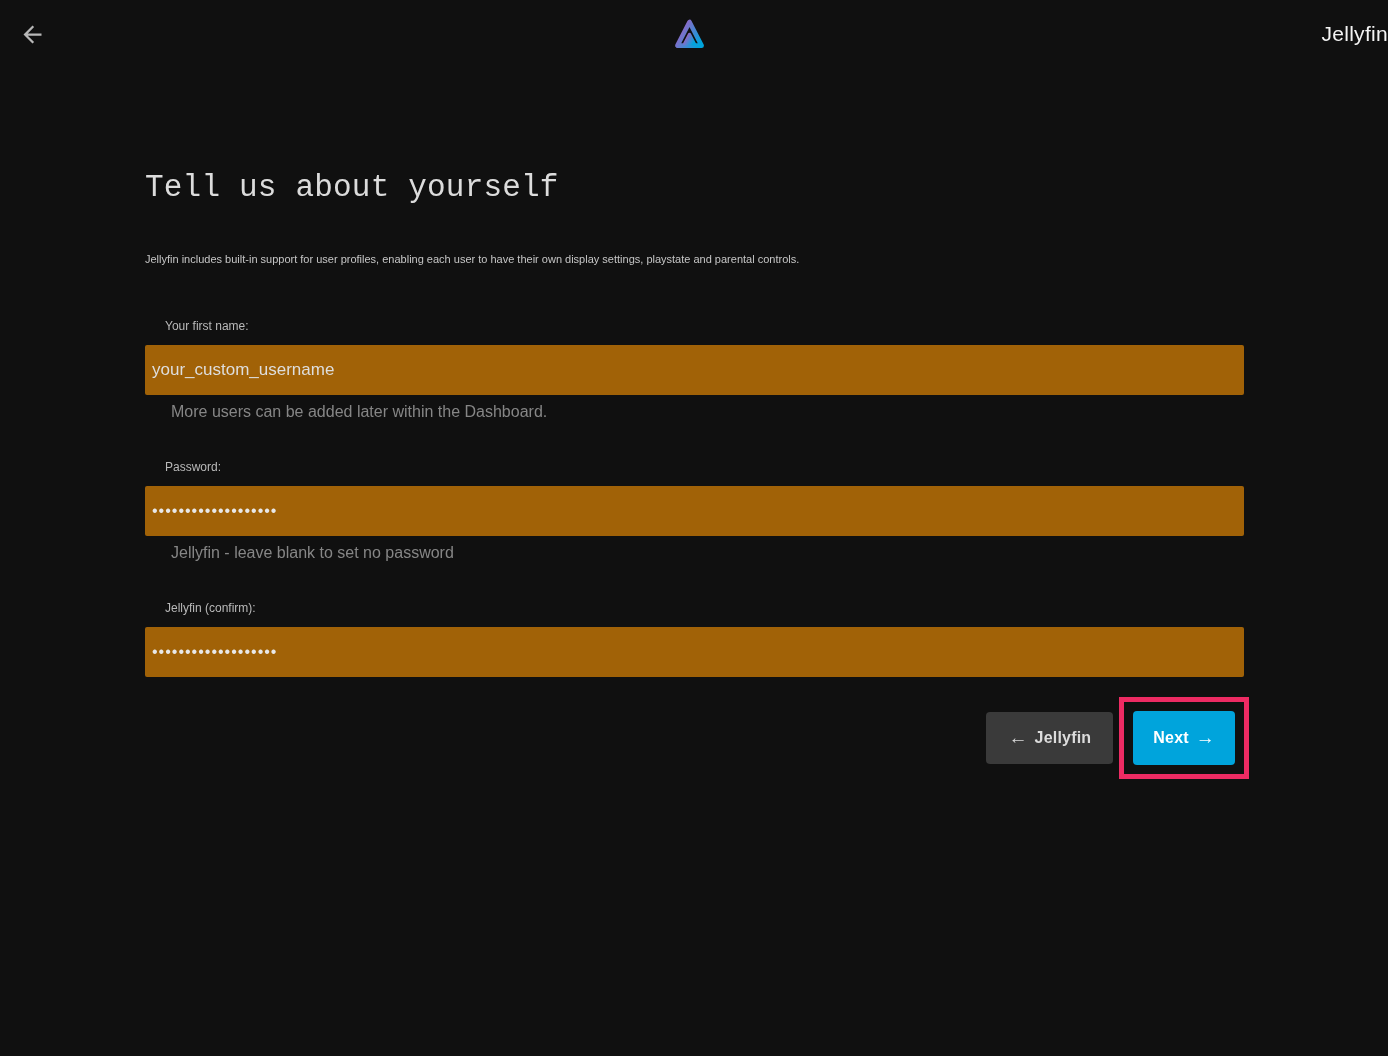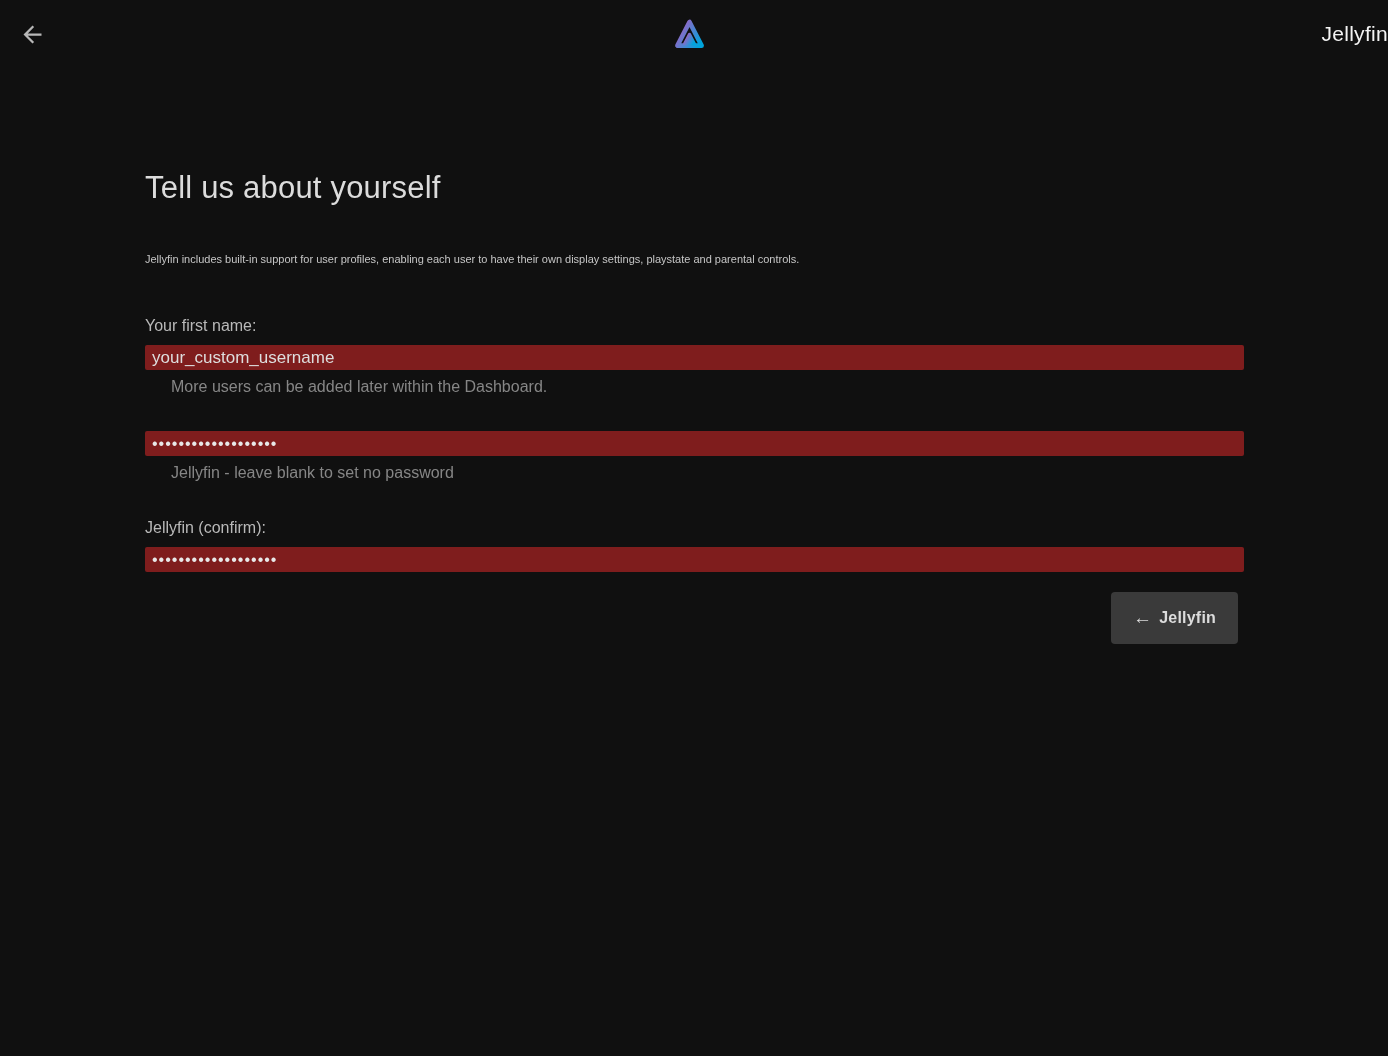--- a/index.html
+++ b/index.html
@@ -38,48 +38,49 @@
     letter-spacing: 0.3px;
   }
 
   
   .content {
     width: 1099px;
     margin-left: 145px;
   }
   h1.page-title {
     margin-top: 100px;
-    font-family: Liberation Sans, sans-serif;
+    font-family: Liberation Mono, monospace;
     font-size: 31px;
     line-height: 40px;
     font-weight: 400;
     color: #dcdcdc;
     letter-spacing: 0.2px;
   }
   .page-description {
     margin-top: 40px;
     font-size: 11px;
     line-height: 22px;
     color: #c6c6c6;
   }
 
   .field-group { margin-top: 34px; }
   .field-group.first { margin-top: 45px; }
   .field-label {
     display: block;
-    font-size: 16px;
+    font-size: 12px;
     line-height: 22px;
     color: #b9b9b9;
     margin-bottom: 8px;
+    margin-left: 20px;
   }
   .text-input {
     display: block;
     width: 100%;
-    height: 25px;
-    background: #7f1d1d;
+    height: 50px;
+    background: #a16207;
     border: none;
     border-radius: 2px;
     outline: none;
     padding: 0 7px;
     font-family: "Liberation Sans", sans-serif;
     font-size: 17px;
     color: #dedede;
   }
   .text-input.dots {
     font-size: 16px;
@@ -175,29 +176,36 @@
 
   <p class="page-description">Jellyfin includes built-in support for user profiles, enabling each user to have their own display settings, playstate and parental controls.</p>
 
   <div class="field-group first">
     <label class="field-label">Your first name:</label>
     <input class="text-input" type="text" value="your_custom_username" style="">
     <div class="field-helper">More users can be added later within the Dashboard.</div>
   </div>
 
   <div class="field-group">
+    <label class="field-label">Password:</label>
     <input class="text-input dots" type="text" value="•••••••••••••••••••" style="">
     <div class="field-helper">Jellyfin - leave blank to set no password</div>
   </div>
 
   <div class="field-group">
     <label class="field-label">Jellyfin (confirm):</label>
     <input class="text-input dots" type="text" value="•••••••••••••••••••" style="">
   </div>
 
   <div class="buttons-row">
     <button class="btn btn-previous">
       <span class="arrow">←</span>
       <span>Jellyfin</span>
     </button>
+    <span class="annotation-box">
+      <button class="btn btn-next">
+        <span>Next</span>
+        <span class="arrow">→</span>
+      </button>
+    </span>
   </div>
 
 </main>
 
 </body></html>

